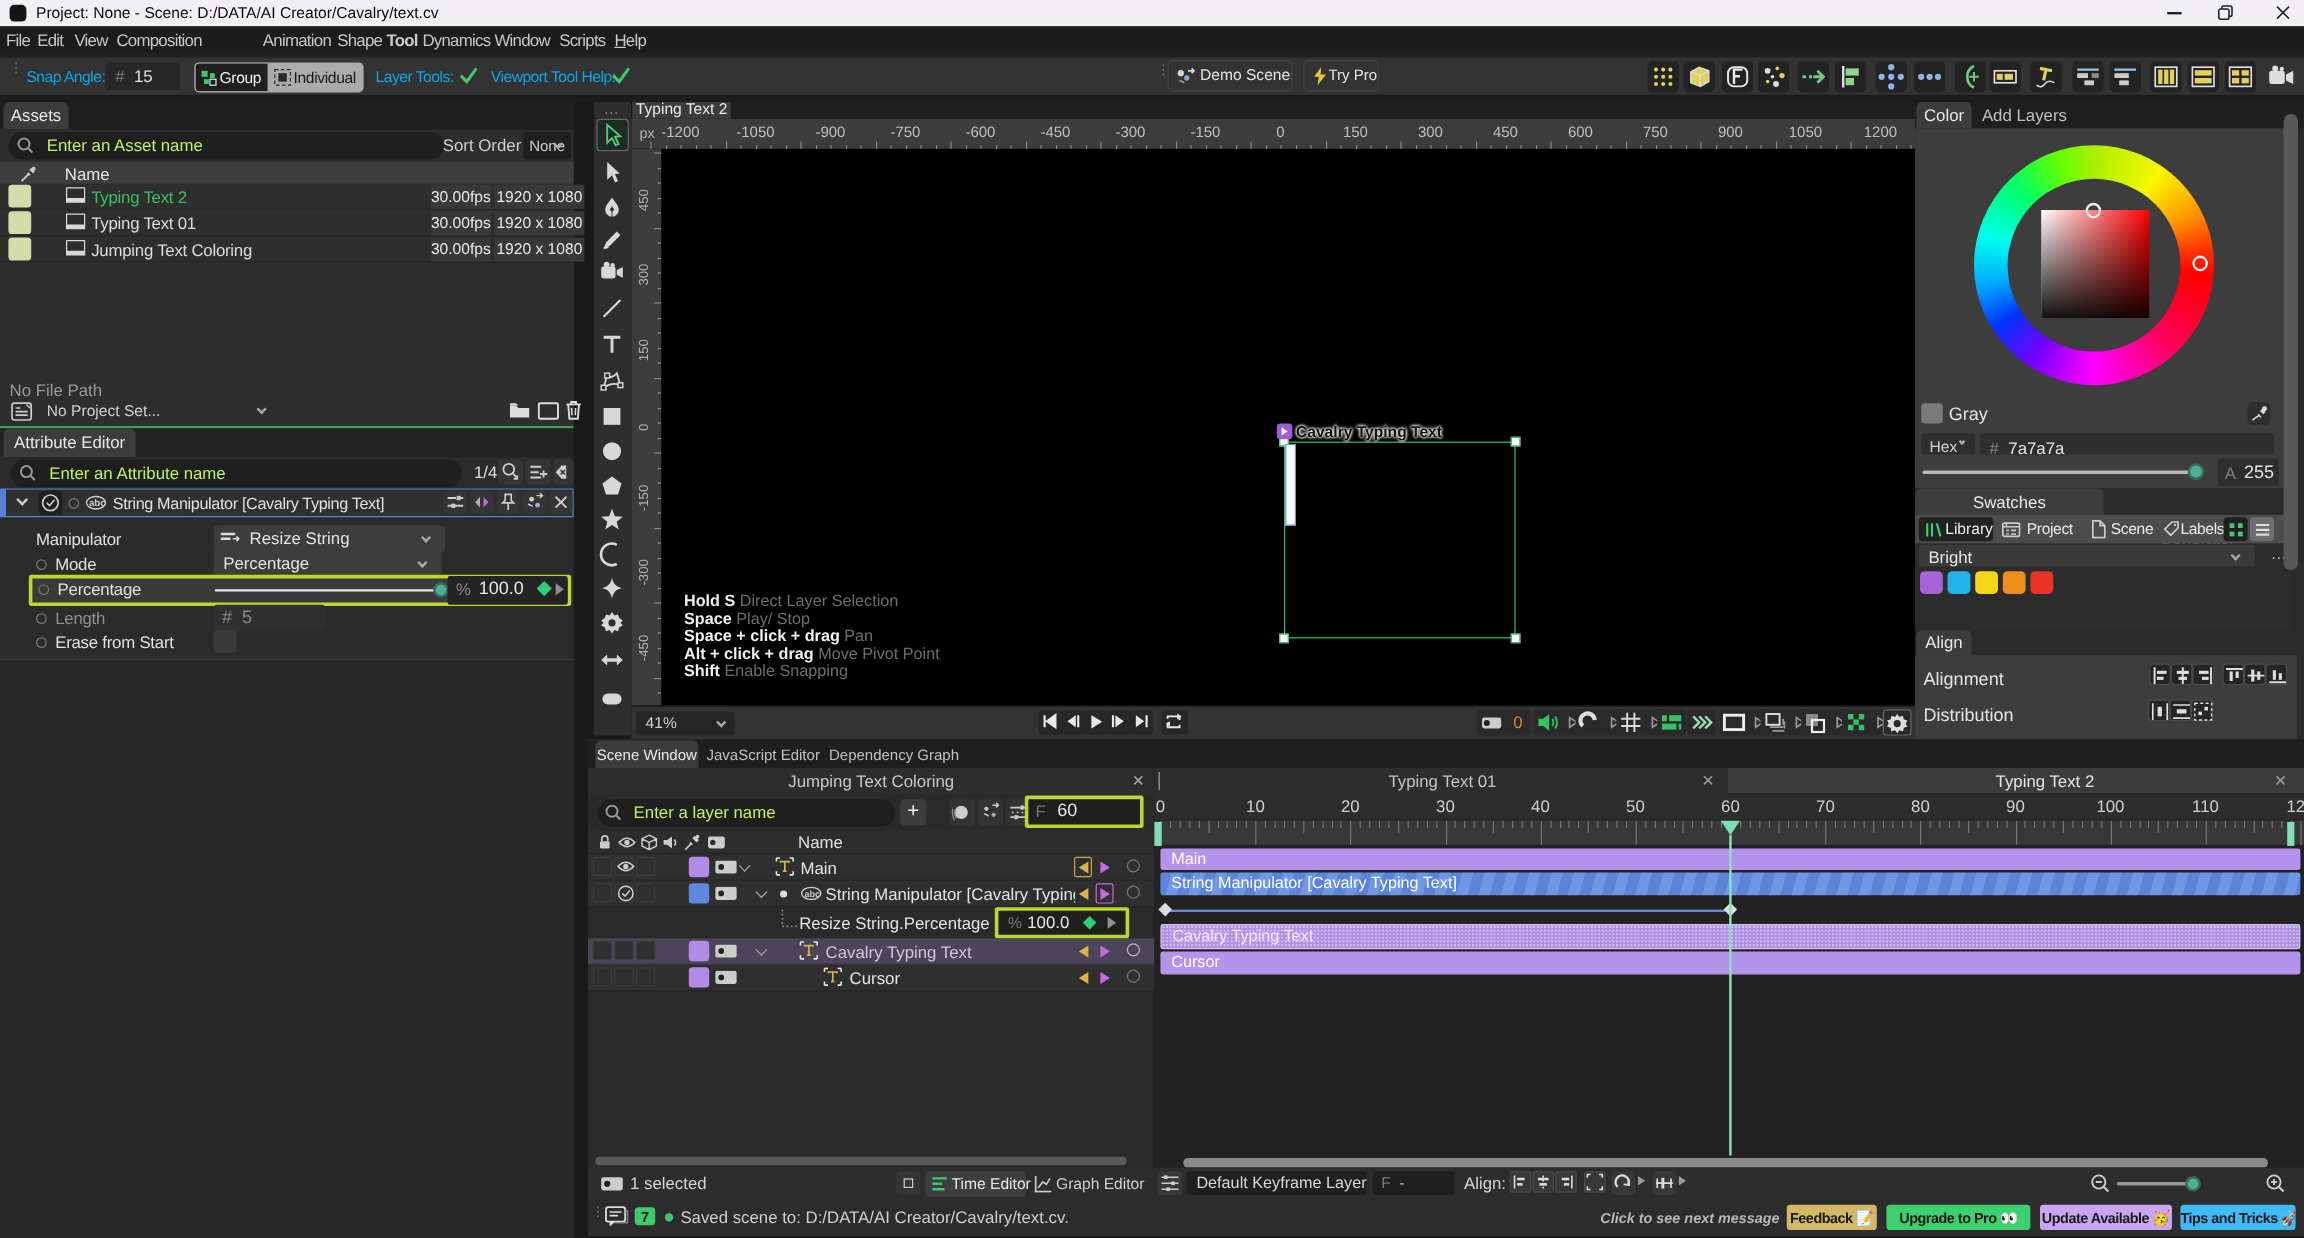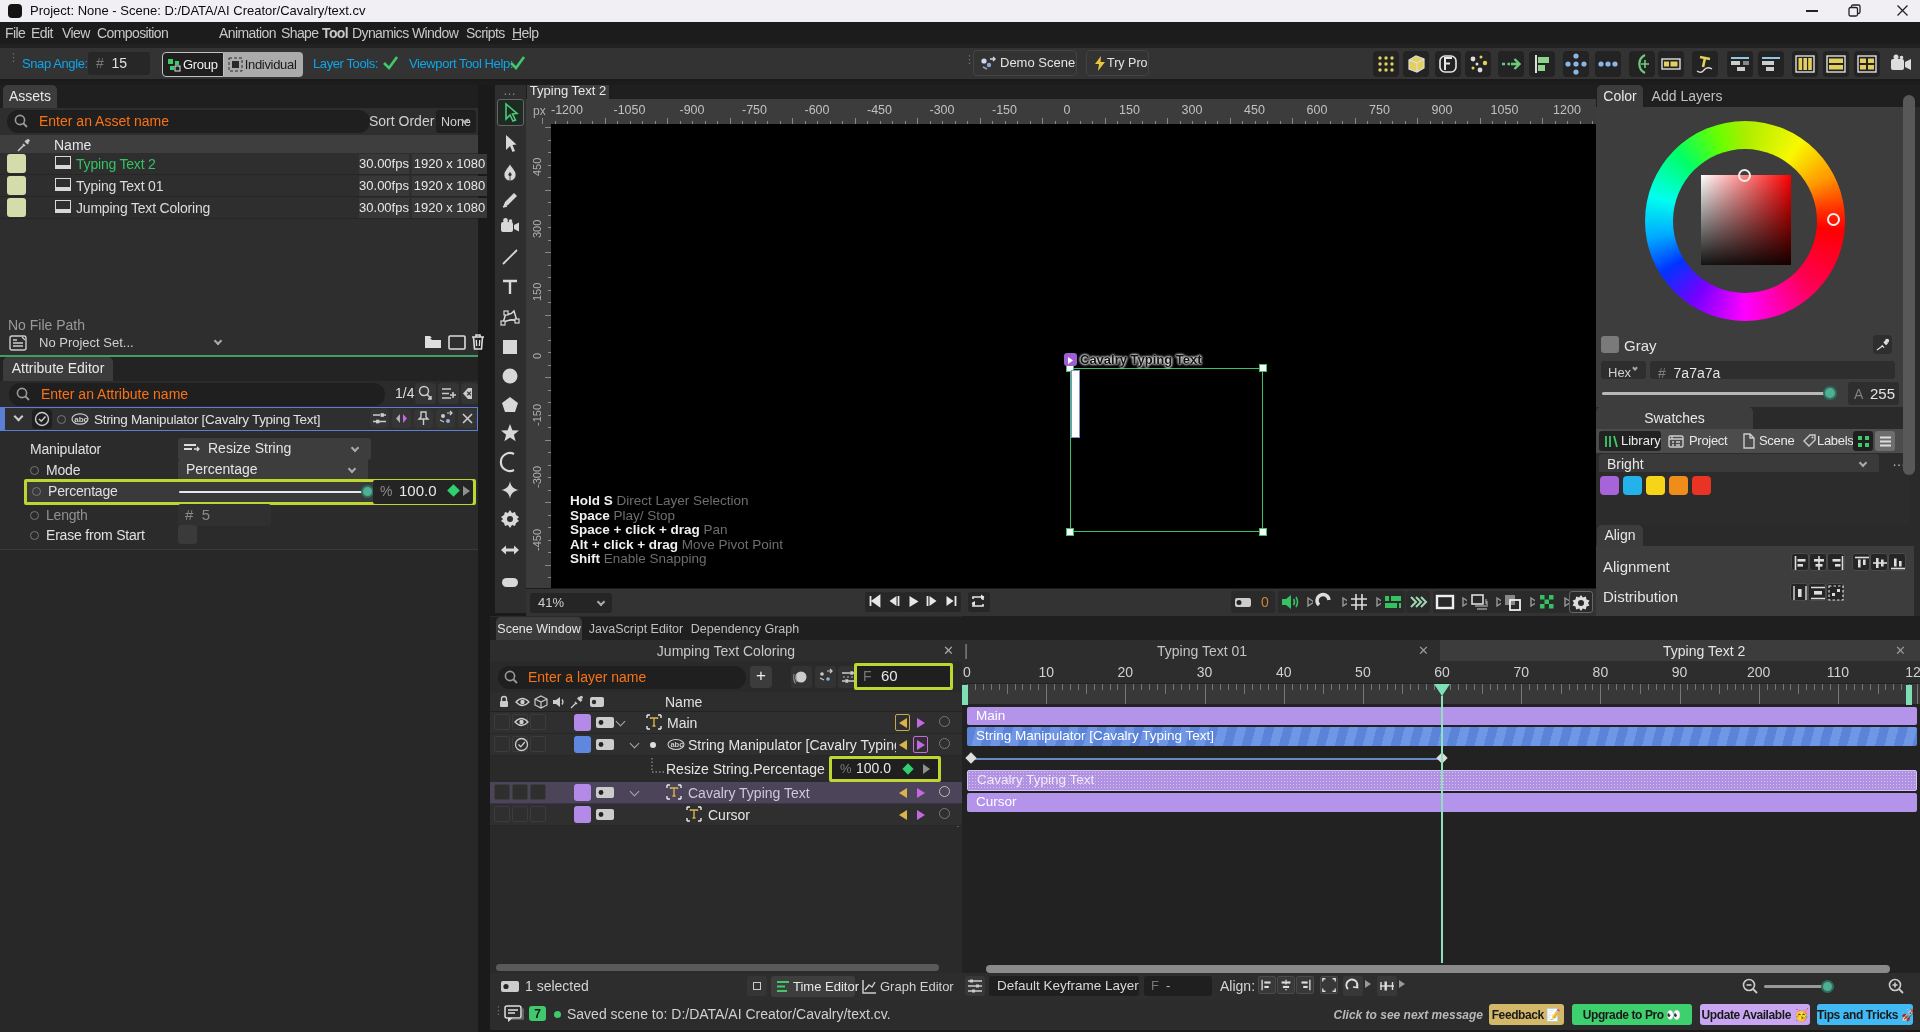--- a/index.html
+++ b/index.html
@@ -18,21 +18,21 @@
 #toolbar { position:absolute; left:0; top:44px; width:1920px; height:37px; background:#333; border-top:4px solid #222; border-bottom:2px solid #1a1a1a; }
 .tlabel { position:absolute; color:#0ea5e9; font-size:13px; letter-spacing:-0.4px; top:8px; white-space:nowrap; }
 .tinput { position:absolute; top:4px; height:23px; background:#272727; border-radius:3px; color:#e0e0e0; font-size:14px; }
 .tbtn-ic { position:absolute; top:3px; width:26px; height:26px; background:#232323; border-radius:4px; }
 
 #leftcol { position:absolute; left:0; top:81px; width:478px; height:951px; background:#282828; }
 .tabrow { position:absolute; background:#1f1f1f; }
 .tab { position:absolute; top:0; height:100%; background:#3c3c3c; color:#e8e8e8; font-size:14px; border-radius:5px 5px 0 0; text-align:center; white-space:nowrap; overflow:hidden; }
 .tab.inactive { background:transparent; color:#c0c0c0; }
 
-.searchpill { position:absolute; background:#1f1f1f; border-radius:12px; color:#f97316; font-size:14px; }
+.searchpill { position:absolute; background:#1f1f1f; border-radius:12px; color:#bef264; font-size:14px; }
 .ddown { position:absolute; background:#1f1f1f; border-radius:3px; color:#d0d0d0; font-size:13px; }
 .chev { position:absolute; width:8px; height:8px; border-right:2px solid #aaa; border-bottom:2px solid #aaa; transform:rotate(45deg); }
 .arow { position:absolute; left:0; width:478px; height:22px; border-bottom:1px solid #262626; }
 .sw { position:absolute; left:7px; top:1px; width:19px; height:19px; background:#d4dcab; border-radius:3px; }
 .mon { position:absolute; left:55px; top:3px; width:16px; height:13px; border:1.5px solid #d8d8d8; border-bottom:4px solid #d8d8d8; }
 .an { position:absolute; left:76px; top:3px; color:#dcdcdc; font-size:14px; letter-spacing:-0.2px; }
 .fps { position:absolute; left:359px; top:1px; width:50px; height:20px; background:#383838; color:#e8e8e8; font-size:13px; text-align:center; padding-top:2px; white-space:nowrap; }
 .res { position:absolute; left:412px; top:1px; width:75px; height:20px; background:#383838; color:#e8e8e8; font-size:13px; text-align:center; padding-top:2px; white-space:nowrap; }
 
 .attlabel { position:absolute; color:#e0e0e0; font-size:14px; letter-spacing:-0.2px; }
@@ -1067,21 +1067,21 @@
         <div style="position:absolute;left:5.0px;top:3px;transform:translateX(-50%);color:#d0d0d0;font-size:14px;">0</div>
         <div style="position:absolute;left:84.2px;top:3px;transform:translateX(-50%);color:#d0d0d0;font-size:14px;">10</div>
         <div style="position:absolute;left:163.3px;top:3px;transform:translateX(-50%);color:#d0d0d0;font-size:14px;">20</div>
         <div style="position:absolute;left:242.5px;top:3px;transform:translateX(-50%);color:#d0d0d0;font-size:14px;">30</div>
         <div style="position:absolute;left:321.7px;top:3px;transform:translateX(-50%);color:#d0d0d0;font-size:14px;">40</div>
         <div style="position:absolute;left:400.9px;top:3px;transform:translateX(-50%);color:#d0d0d0;font-size:14px;">50</div>
         <div style="position:absolute;left:480.0px;top:3px;transform:translateX(-50%);color:#d0d0d0;font-size:14px;">60</div>
         <div style="position:absolute;left:559.2px;top:3px;transform:translateX(-50%);color:#d0d0d0;font-size:14px;">70</div>
         <div style="position:absolute;left:638.4px;top:3px;transform:translateX(-50%);color:#d0d0d0;font-size:14px;">80</div>
         <div style="position:absolute;left:717.5px;top:3px;transform:translateX(-50%);color:#d0d0d0;font-size:14px;">90</div>
-        <div style="position:absolute;left:796.7px;top:3px;transform:translateX(-50%);color:#d0d0d0;font-size:14px;">200</div>
+        <div style="position:absolute;left:796.7px;top:3px;transform:translateX(-50%);color:#d0d0d0;font-size:14px;">100</div>
         <div style="position:absolute;left:875.9px;top:3px;transform:translateX(-50%);color:#d0d0d0;font-size:14px;">110</div>
         <div style="position:absolute;left:955.0px;top:3px;transform:translateX(-50%);color:#d0d0d0;font-size:14px;">120</div>
       </div>
       <div class="abs" style="left:0;top:43px;width:958px;height:22px;background:#383838;border-top:1px solid #222;border-bottom:1px solid #222;">
         <div style="position:absolute;left:5.0px;top:0;width:1px;height:20px;background:#777;"></div>
         <div style="position:absolute;left:12.9px;top:0;width:1px;height:6px;background:#777;"></div>
         <div style="position:absolute;left:20.8px;top:0;width:1px;height:6px;background:#777;"></div>
         <div style="position:absolute;left:28.8px;top:0;width:1px;height:6px;background:#777;"></div>
         <div style="position:absolute;left:36.7px;top:0;width:1px;height:6px;background:#777;"></div>
         <div style="position:absolute;left:44.6px;top:0;width:1px;height:10px;background:#777;"></div>

